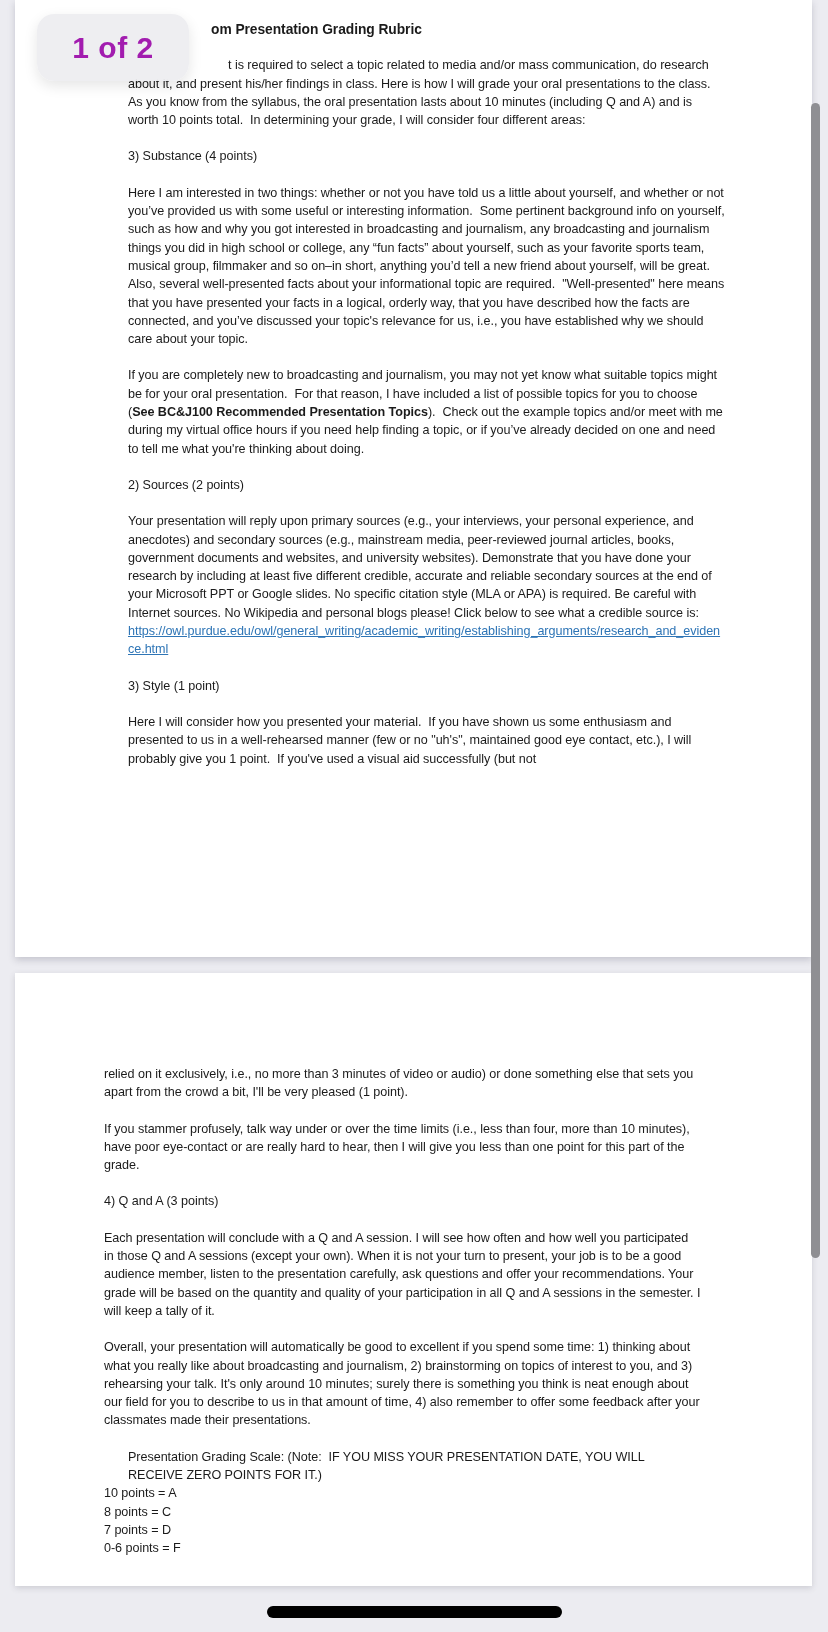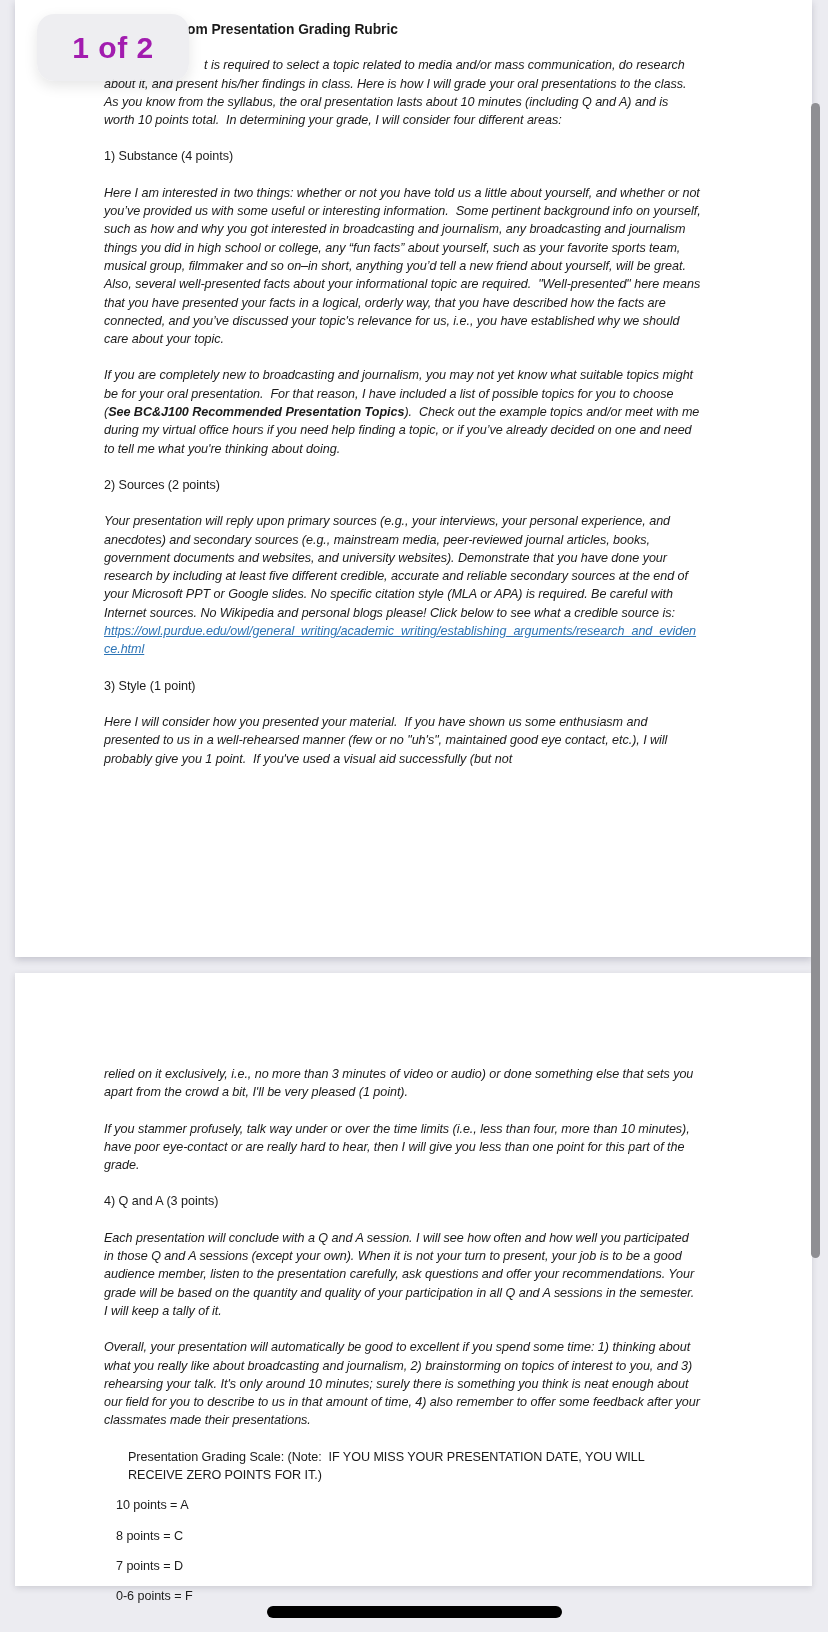--- a/index.html
+++ b/index.html
@@ -12,29 +12,29 @@
   .page{
     position:absolute;left:15px;width:797px;background:#ffffff;
     box-shadow:0 2px 6px rgba(60,60,80,0.18);
   }
   #page1{top:0;height:957px;box-shadow:0 3px 7px rgba(60,60,80,0.22);}
   #page2{top:973px;height:613px;}
   .content{
     position:absolute;left:89px;width:597px;top:0;
     color:#1b1b1b;font-size:12.6px;line-height:18.3px;letter-spacing:-0.05px;
   }
-  #page1 .content{top:21px;}
+  #page1 .content{top:21px;margin-left:24px;}
   #page2 .content{top:92px;}
   .doc-title{font-weight:bold;font-size:13.8px;padding-left:83px;margin:0 0 17px 0;}
-  .para{margin:0 0 18px 0;white-space:pre-wrap;font-style:italic;}
+  .para{margin:0 0 18px 0;white-space:pre-wrap;}
   .heading{margin:0 0 18px 0;}
   .spacer{display:inline-block;width:100px;height:1px;}
   b.inline-bold{font-weight:bold;}
   a.doc-link{color:#2e75b6;text-decoration:underline;word-break:break-all;cursor:pointer;}
-  .scale-line{margin:12px;}
+  .scale-line{margin:0;}
   .badge{
     position:absolute;left:37px;top:14px;width:152px;height:67px;
     background:rgba(237,237,240,0.94);
     border-radius:17px;
     box-shadow:0 5px 14px rgba(0,0,0,0.10);
     display:flex;align-items:center;justify-content:center;
     z-index:20;
   }
   .badge-text{
     color:#a21caf;font-size:30px;font-weight:600;letter-spacing:0.5px;
@@ -50,21 +50,21 @@
 </style>
 </head>
 <body>
 
 <div class="page" id="page1">
   <div class="content">
     <div class="doc-title">om Presentation Grading Rubric</div>
 
     <div class="para"><span class="spacer"></span><span>t is required to select a topic related to media and/or mass communication, do</span> <span>research about it, and present his/her findings in class. Here is how I will grade your oral presentations to the class.  As you know from the syllabus, the oral presentation lasts about 10 minutes (including Q and A) and is worth 10 points total.  In determining your grade, I will consider four different areas:</span></div>
 
-    <div class="heading">1)  Substance (4 points)</div>
+    <div class="heading">3)  Substance (4 points)</div>
 
     <div class="para">Here I am interested in two things: whether or not you have told us a little about yourself, and whether or not you’ve provided us with some useful or interesting information.  Some pertinent background info on yourself, such as how and why you got interested in broadcasting and journalism, any broadcasting and journalism things you did in high school or college, any “fun facts” about yourself, such as your favorite sports team, musical group, filmmaker and so on–in short, anything you’d tell a new friend about yourself, will be great.  Also, several well-presented facts about your informational topic are required.  "Well-presented" here means that you have presented your facts in a logical, orderly way, that you have described how the facts are connected, and you’ve discussed your topic's relevance for us, i.e., you have established why we should care about your topic.</div>
 
     <div class="para"><span>If you are completely new to broadcasting and journalism, you may not yet know what suitable topics might be for your oral presentation.  For that reason, I have included a list of possible topics for you to choose (</span><b class="inline-bold">See BC&amp;J100 Recommended Presentation Topics</b><span>).  Check out the example topics and/or meet with me during my virtual office hours if you need help finding a topic, or if you’ve already decided on one and need to tell me what you're thinking about doing.</span></div>
 
     <div class="heading">2) Sources (2 points)</div>
 
     <div class="para"><span>Your presentation will reply upon primary sources (e.g., your interviews, your personal experience, and anecdotes) and secondary sources (e.g., mainstream media, peer-reviewed journal articles, books, government documents and websites, and university websites). Demonstrate that you have done your research by including at least five different credible, accurate and reliable secondary sources at the end of your Microsoft PPT or Google slides. No specific citation style (MLA or APA) is required. Be careful with Internet sources. No Wikipedia and personal blogs please! Click below to see what a credible source is:</span><br><a class="doc-link">https://owl.purdue.edu/owl/general_writing/academic_writing/establishing_arguments/research_and_evidence.html</a></div>
 
     <div class="heading">3)  Style (1 point)</div>

